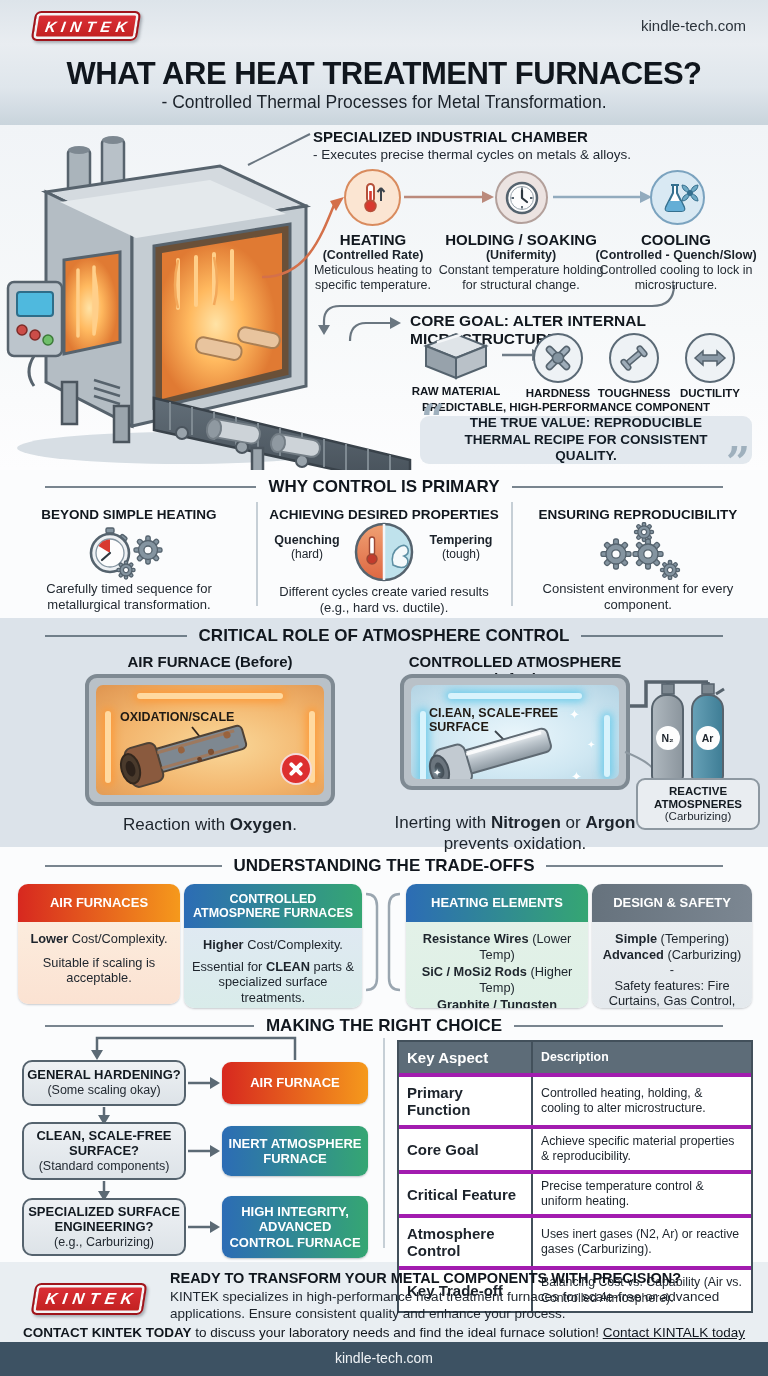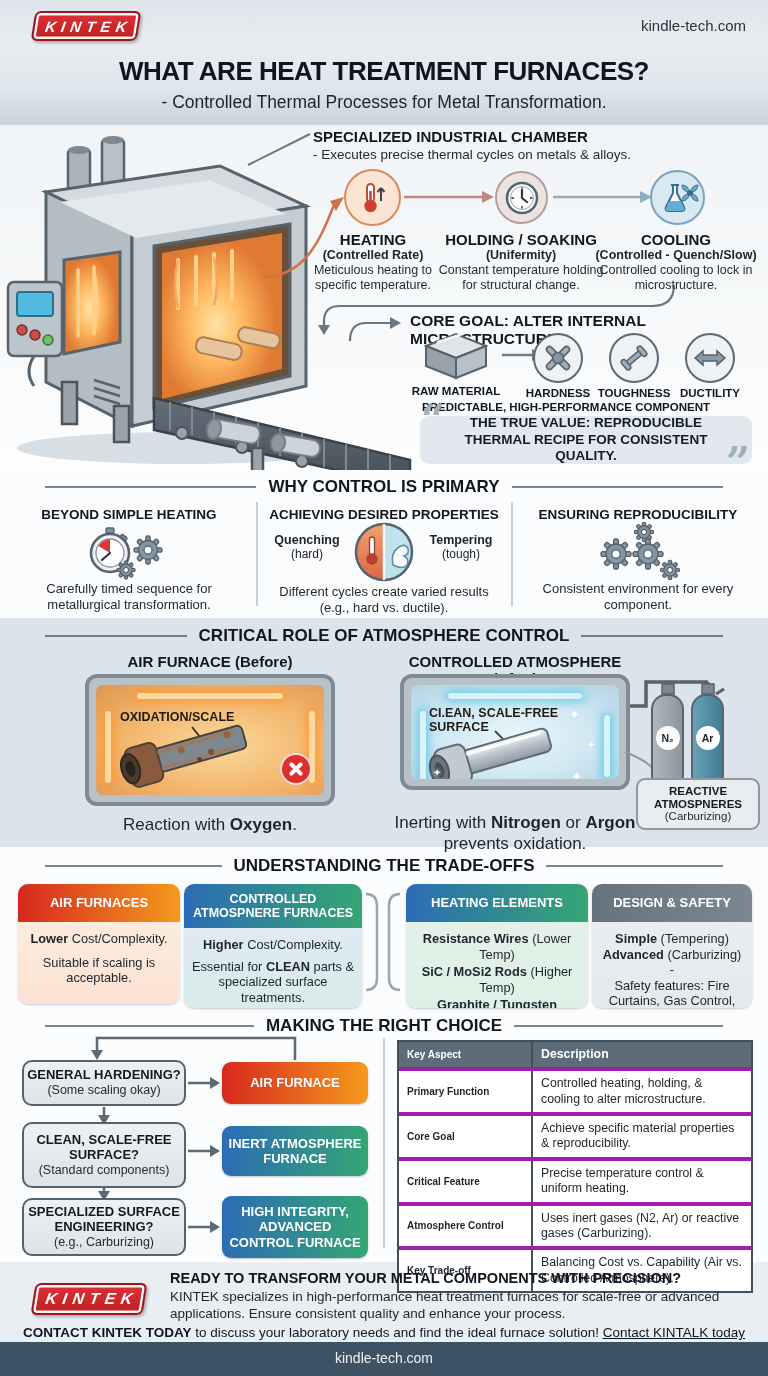--- a/index.html
+++ b/index.html
@@ -25,21 +25,21 @@
     background:linear-gradient(180deg,#de3038,#c0201f); border-radius:6px;
     transform:skewX(-9deg); border:2px solid #9e151c;
     box-shadow: inset 0 0 0 2.5px #f3f4f5, 2px 2px 3px rgba(40,50,60,.35);
     color:#ffffff; font-weight:bold; font-style:italic; letter-spacing:.34em;
     text-indent:.34em; }
   .logo-top { left:33px; top:11px; width:106px; height:30px; font-size:15px; }
   .logo-foot { left:33px; top:1283px; width:112px; height:32px; font-size:16px; }
 
   .site-top { right:22px; top:17px; font-size:15px; color:#2a323a; }
 
-  .title { left:0; top:56px; width:768px; text-align:center; font-size:26px; font-weight:bold;
+  .title { left:0; top:56px; width:768px; text-align:center; font-size:31px; font-weight:bold;
     color:#10161d; letter-spacing:-.5px; }
   .subtitle { left:0; top:92px; width:768px; text-align:center; font-size:17.5px; color:#1c232b; }
 
   
   .sec-head { display:flex; align-items:center; gap:12px; }
   .sec-head .rule { flex:1; height:2px; background:#4e5d69; opacity:.75; }
   .sec-head .txt { font-size:17px; font-weight:bold; color:#11171e; white-space:nowrap; }
 
   
   .chamber-h { left:313px; top:128px; font-size:15px; font-weight:bold; color:#11171e; }
@@ -115,21 +115,21 @@
   .qbox .n { font-size:12.5px; color:#242b33; }
   .abox { position:absolute; left:222px; width:146px; border-radius:9px; color:#fff;
     font-size:13px; font-weight:bold; display:flex; align-items:center; justify-content:center;
     text-align:center; line-height:1.18; padding:3px 6px; box-shadow:0 1px 2px rgba(50,60,70,.3); }
 
   
   .ktable { left:397px; top:1040px; width:356px; border:2px solid #42505b; background:#fff; }
   .ktable .tr { display:flex; border-top:4px solid #a21caf; }
   .ktable .tr:first-child { border-top:none; }
   .ktable .th { background:#5d6c78; color:#fff; font-weight:bold; font-size:12.5px; }
-  .ktable .c1 { width:134px; padding:7px 8px; font-weight:bold; font-size:10px;
+  .ktable .c1 { width:134px; padding:7px 8px; font-weight:bold; font-size:15px;
     border-right:2px solid #42505b; display:flex; align-items:center; }
   .ktable .c2 { flex:1; padding:5px 8px; font-size:12.3px; line-height:1.25;
     display:flex; align-items:center; color:#1d242c; }
   .ktable .th.c1, .ktable .th.c2 { color:#fff; }
 
   
   .foot-head { left:170px; top:1270px; width:585px; font-size:14.5px; font-weight:bold; color:#10161d; }
   .foot-body { left:170px; top:1289px; width:575px; font-size:13.5px; color:#1d242c; line-height:1.25; }
   .foot-contact { left:0; top:1325px; width:768px; text-align:center; font-size:13.5px; color:#10161d; }
   .foot-contact .bld { font-weight:bold; }
@@ -602,21 +602,21 @@
       <polygon points="220,217 210,211 210,223"></polygon>
     </g>
   </svg>
 
   <div class="qbox" style="top:1060px; height:46px;">
     <div class="q">GENERAL HARDENING?</div>
     <div class="n">(Some scaling okay)</div>
   </div>
   <div class="abox g-orange" style="top:1062px; height:42px;">AIR FURNACE</div>
 
-  <div class="qbox" style="top:1122px; height:66px;">
+  <div class="qbox" style="top:1122px; height:58px;">
     <div class="q">CLEAN, SCALE-FREE SURFACE?</div>
     <div class="n">(Standard components)</div>
   </div>
   <div class="abox g-teal" style="top:1126px; height:50px;">INERT ATMOSPHERE FURNACE</div>
 
   <div class="qbox" style="top:1198px; height:58px;">
     <div class="q">SPECIALIZED SURFACE ENGINEERING?</div>
     <div class="n">(e.g., Carburizing)</div>
   </div>
   <div class="abox g-teal" style="top:1196px; height:62px;">HIGH INTEGRITY, ADVANCED CONTROL FURNACE</div>

